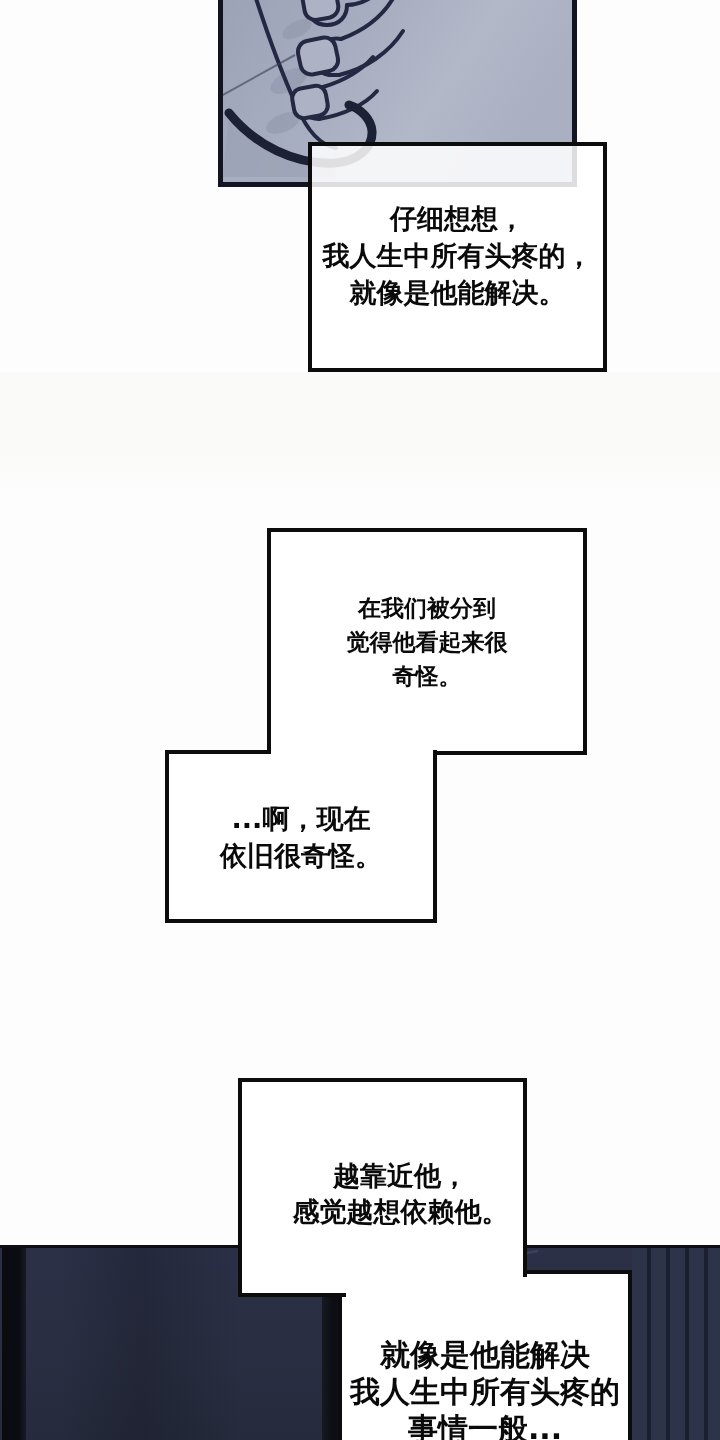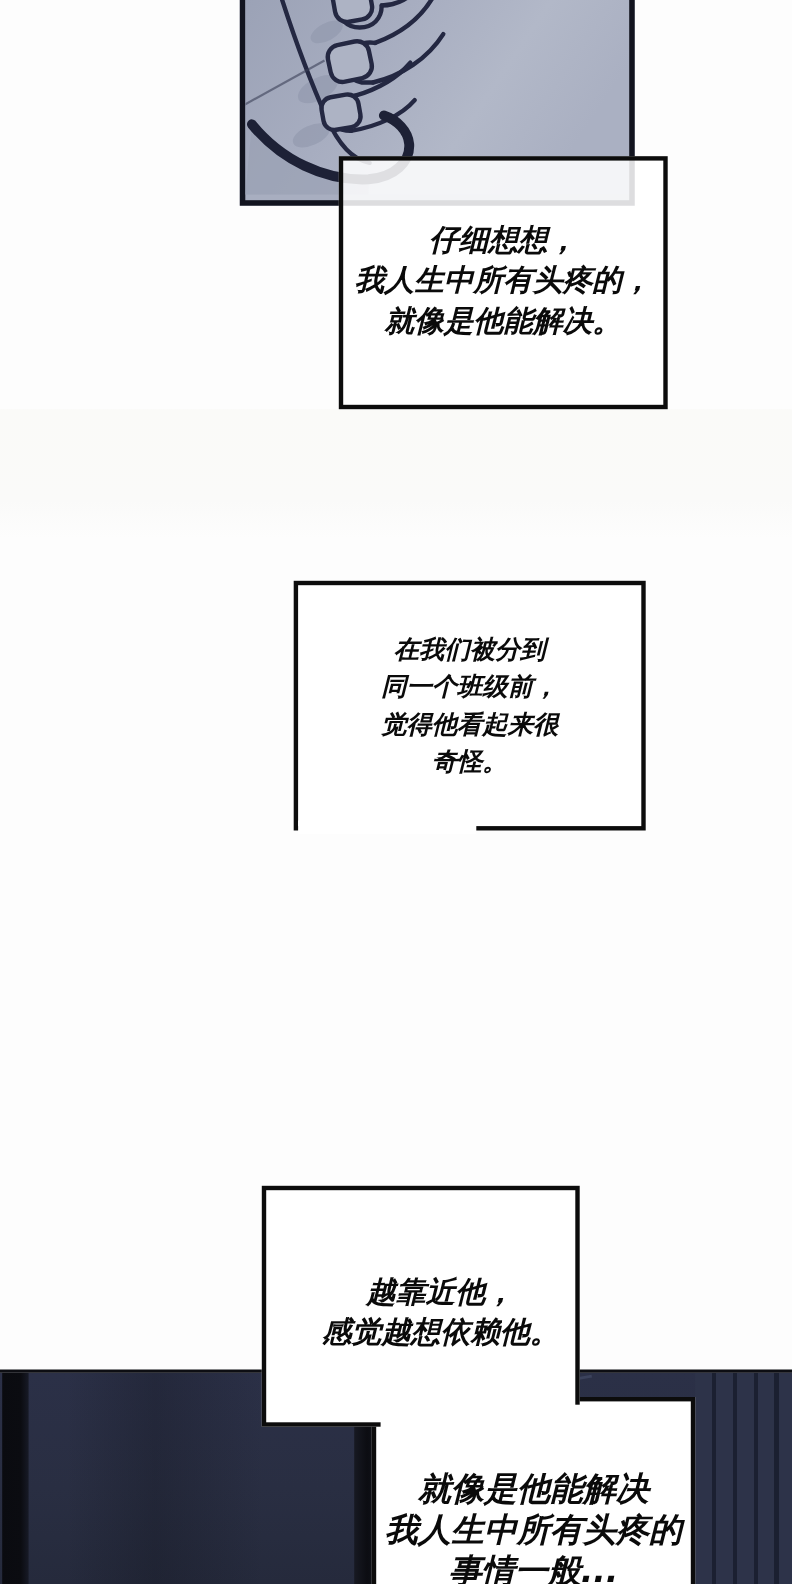--- a/index.html
+++ b/index.html
@@ -1,20 +1,19 @@
 <!DOCTYPE html>
 <html><head>
 <meta charset="utf-8">
 <style>
   html,body{margin:0;padding:0;background:#e8e8e8;}
   #page{
     position:relative;width:720px;height:1440px;margin:0 auto;
     background:#fdfdfd;overflow:hidden;
     font-family:"DejaVu Sans",sans-serif;
-    font-style:italic;
   }
   .abs{position:absolute;}
   
   #hand-panel{
     left:218px;top:-10px;width:359px;height:197px;
     border:5px solid #12141f;box-sizing:border-box;
     background:#a8aec0;overflow:hidden;
   }
   #hand-panel svg{display:block;width:349px;height:182px;}
   
@@ -108,23 +107,26 @@
   </div>
 
   <div id="box1" class="abs nbox">
     <div class="ln">仔细想想，</div>
     <div class="ln">我人生中所有头疼的，</div>
     <div class="ln">就像是他能解决。</div>
   </div>
 
   <div id="box2" class="abs nbox">
     <div class="ln">在我们被分到</div>
-    <div class="ln">同一个班级前，</div>
     <div class="ln">觉得他看起来很</div>
     <div class="ln">奇怪。</div>
+  </div>
+  <div id="box3" class="abs nbox">
+    <div class="ln">...啊，现在</div>
+    <div class="ln">依旧很奇怪。</div>
   </div>
   <div id="patch-23" class="abs patch"></div>
 
   <div id="dark-panel" class="abs">
     <div id="dark-soft" class="abs"></div>
     <div id="dark-left-band" class="abs"></div>
     <div id="dark-column" class="abs"></div>
     <div id="dark-right" class="abs"></div>
     <svg id="dark-arc" class="abs" viewBox="0 0 170 22">
       <path d="M 2,4 Q 80,20 168,3" stroke="#3b425c" stroke-width="2.5" fill="none"></path>

